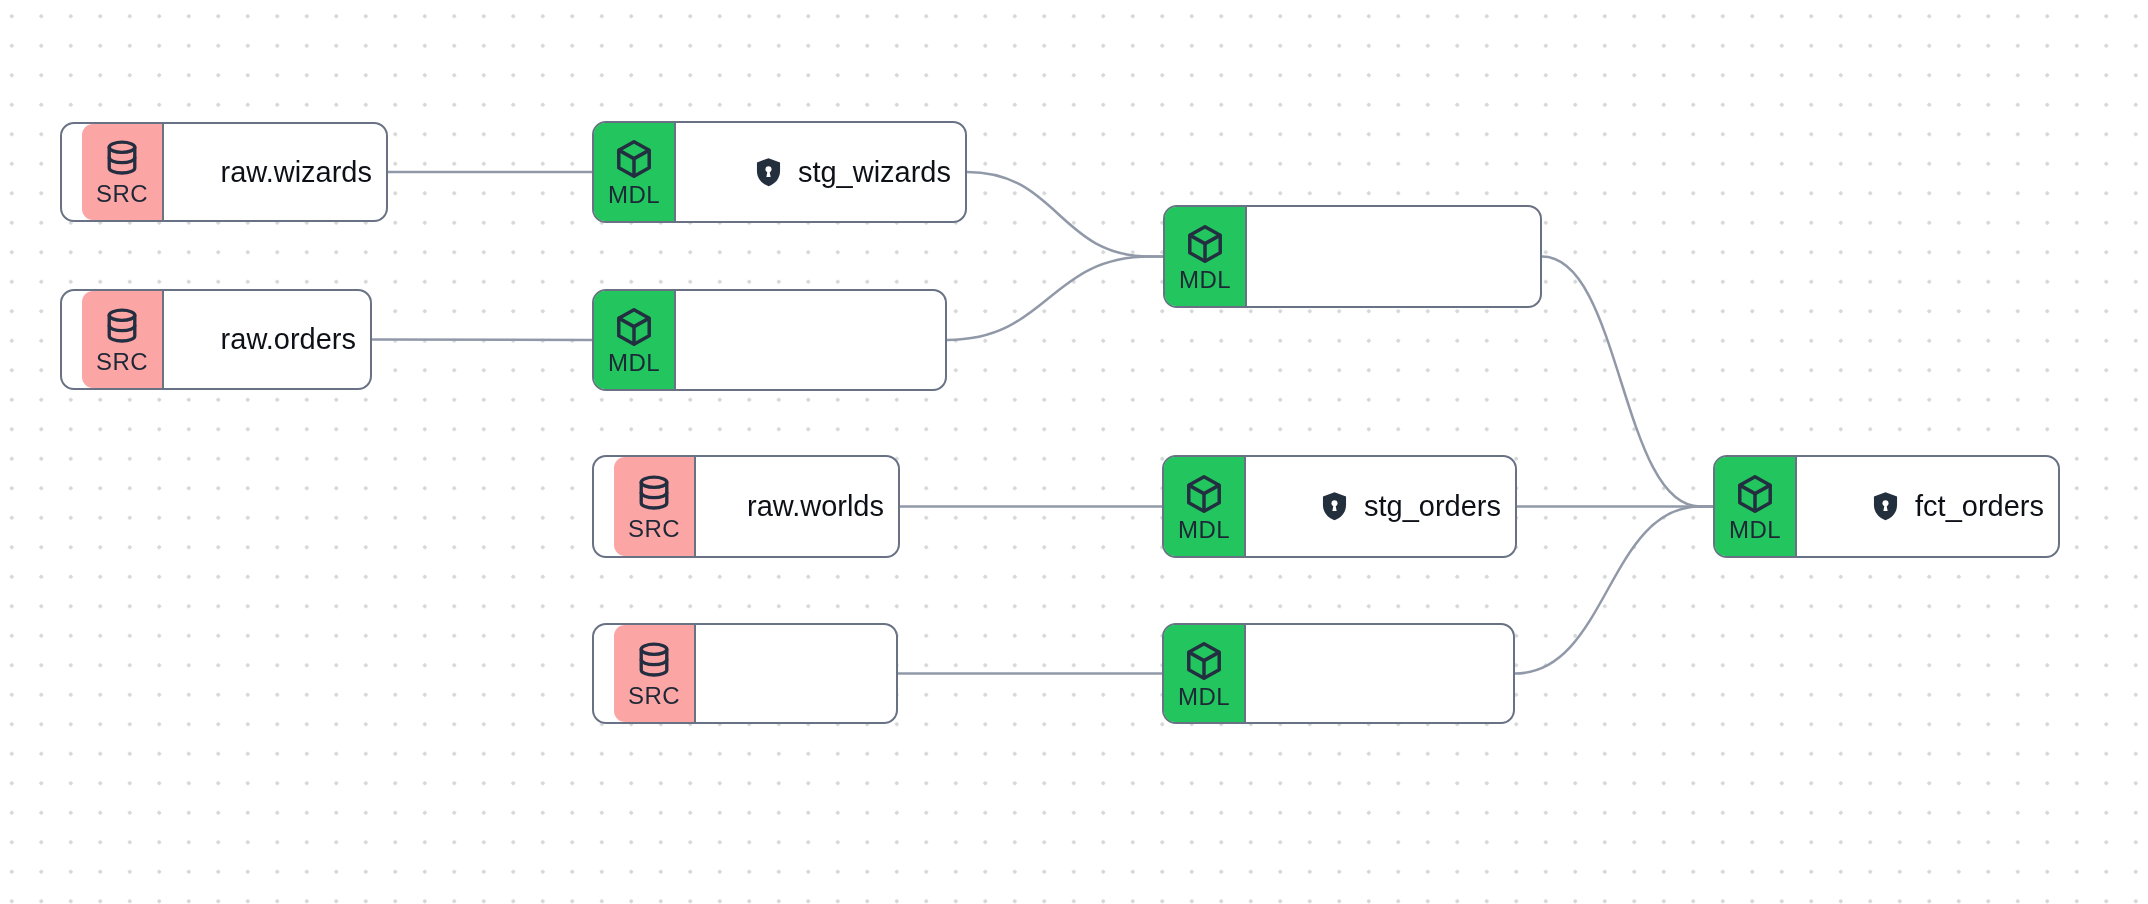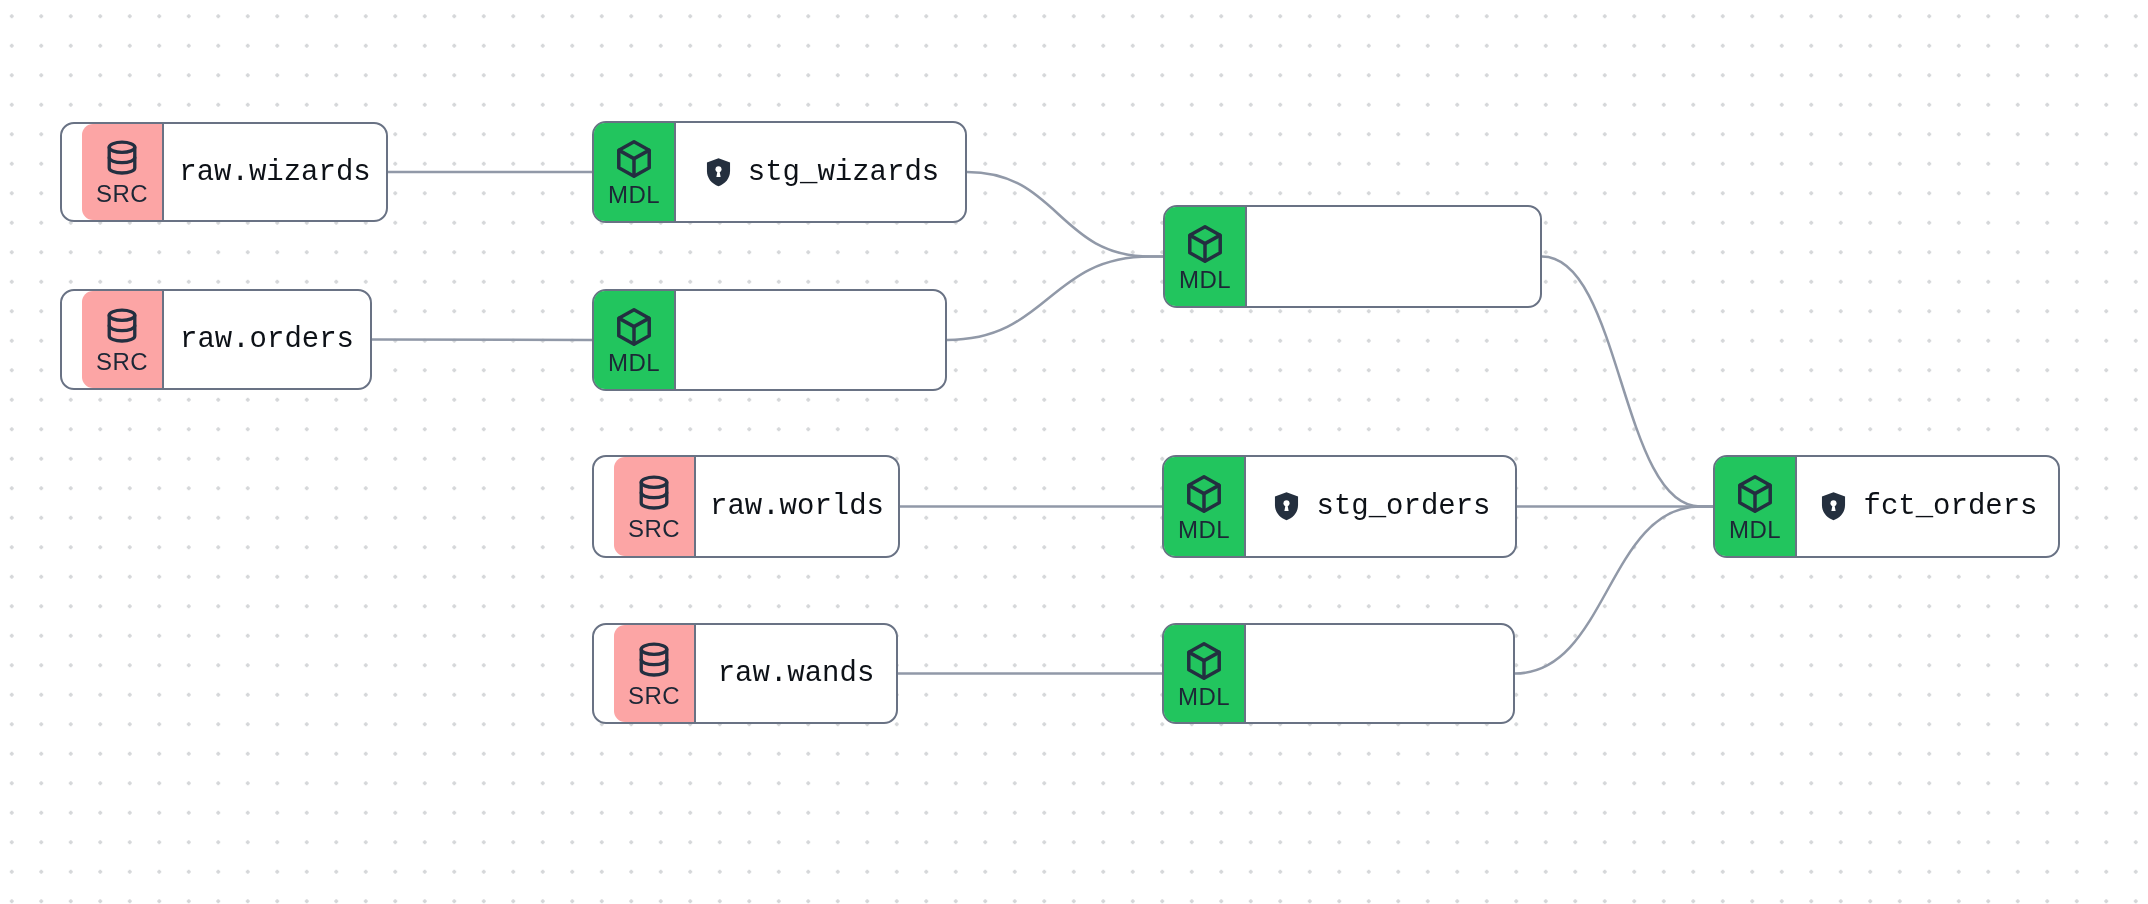--- a/index.html
+++ b/index.html
@@ -41,25 +41,24 @@
     font-size:24px;
     line-height:1;
     color:#1d2736;
     letter-spacing:0.5px;
   }
   .badge-icon svg{display:block;}
   .node-body{
     flex:1 1 auto;
     display:flex;
     align-items:center;
-    justify-content:center;
+    justify-content:flex-end;
     gap:13px;
     padding:0 14px;
     min-width:0;
-    font-family:Liberation Mono, monospace;
   }
   .node-label{
     font-size:29px;
     color:#0d1117;
     white-space:nowrap;
   }
   .shield svg{display:block;}
 </style>
 </head>
 <body>
@@ -196,23 +195,20 @@
             <svg width="42" height="42" viewBox="0 0 24 24">
               <g fill="none" stroke="#232f40" stroke-width="1.9" stroke-linecap="round" stroke-linejoin="round">
                 <ellipse cx="12" cy="5.3" rx="7.3" ry="2.9"></ellipse>
                 <path d="M4.7 5.3v5.9c0 1.6 3.27 2.9 7.3 2.9s7.3-1.3 7.3-2.9V5.3"></path>
                 <path d="M4.7 11.2v5.9c0 1.6 3.27 2.9 7.3 2.9s7.3-1.3 7.3-2.9v-5.9"></path>
               </g>
             </svg>
           </span>
           <span class="badge-label">SRC</span>
         </div>
-        <div class="node-body">
-          <span class="node-label">raw.wands</span>
-        </div>
       </div>
       <div class="node" style="left: 1162px; top: 623px; width: 353px; height: 101px;">
         <div class="badge mdl">
           <span class="badge-icon">
             <svg width="44" height="44" viewBox="0 0 24 24">
               <g fill="none" stroke="#232f40" stroke-width="1.9" stroke-linecap="round" stroke-linejoin="round">
                 <path d="M12 2.6l8.3 4.6v9.6L12 21.4l-8.3-4.6V7.2z"></path>
                 <path d="M3.9 7.3L12 11.8l8.1-4.5"></path>
                 <path d="M12 11.8v9.4"></path>
               </g>

